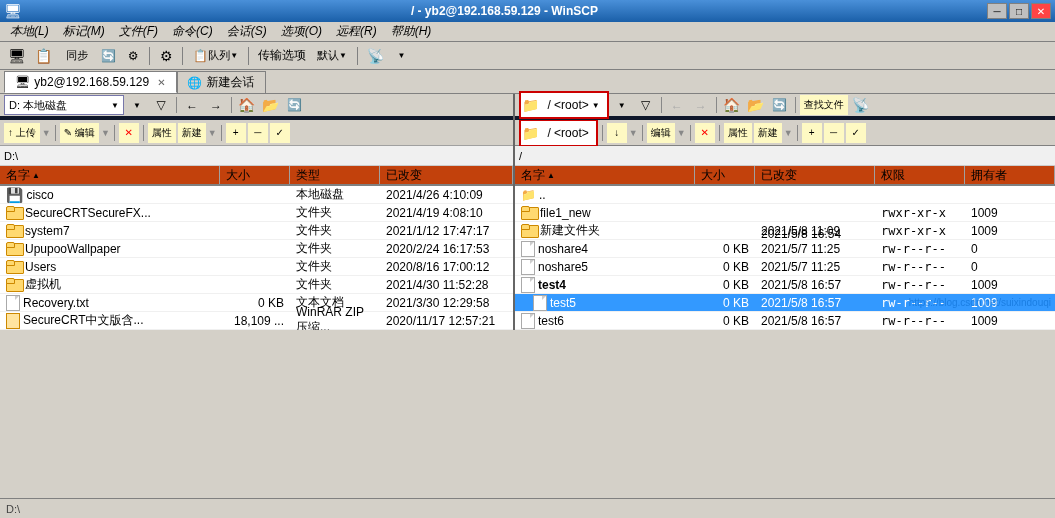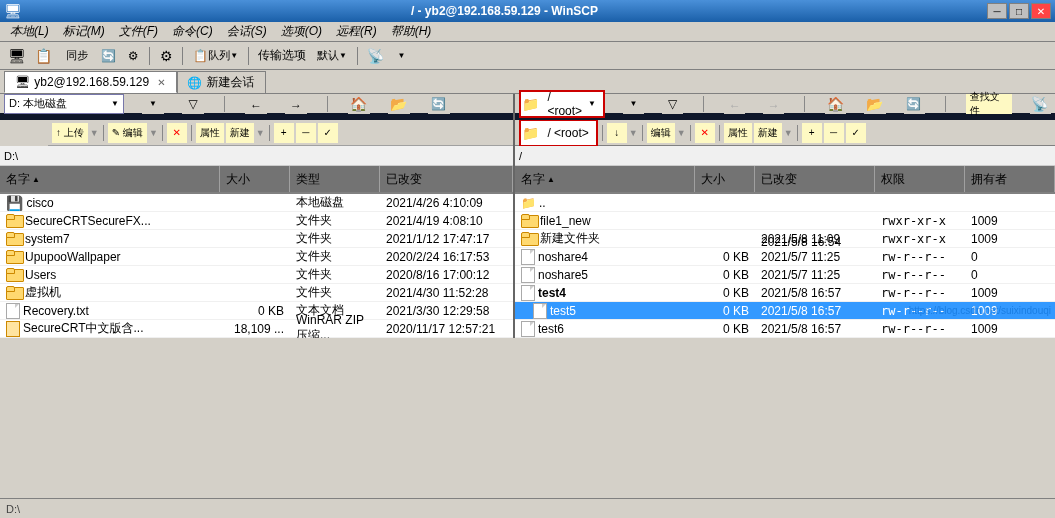--- a/index.html
+++ b/index.html
@@ -122,33 +122,32 @@
       cursor: pointer;
       margin-left: 4px;
     }
 
     .pane-address {
       height: 26px;
       background: #d4d0c8;
       display: flex;
       align-items: center;
       padding: 2px 4px;
-      gap: 18px;
-      border-bottom: 7px solid #0f172a;
+      gap: 2px;
+      border-bottom: 4px solid #0f172a;
     }
 
     .pane-toolbar {
       height: 26px;
       background: #d4d0c8;
       display: flex;
       align-items: center;
       padding: 2px 4px;
       gap: 2px;
       border-bottom: 1px solid #a0a0a0;
-      margin-left: 48px;
     }
 
     
     .icon-folder {
       display: inline-block;
       width: 16px;
       height: 14px;
       position: relative;
       vertical-align: middle;
       margin-right: 3px;
@@ -313,23 +312,23 @@
     }
     .file-row.selected { background: #3399ff; color: white; }
 
     .col-name { width: 220px; padding: 0 6px; display: flex; align-items: center; overflow: hidden; }
     .col-size { width: 70px; padding: 0 6px; text-align: right; }
     .col-type { width: 90px; padding: 0 6px; }
     .col-modified { width: 130px; padding: 0 6px; }
 
     .table-header {
       display: flex;
-      background: #737373;
+      background: #c2410c;
       border-bottom: 2px solid #808080;
-      height: 28px;
+      height: 20px;
       align-items: center;
       position: sticky;
       top: 0;
     }
     .th {
       padding: 0 6px;
       font-size: 12px;
       border-right: 1px solid #a0a0a0;
       height: 100%;
       display: flex;

